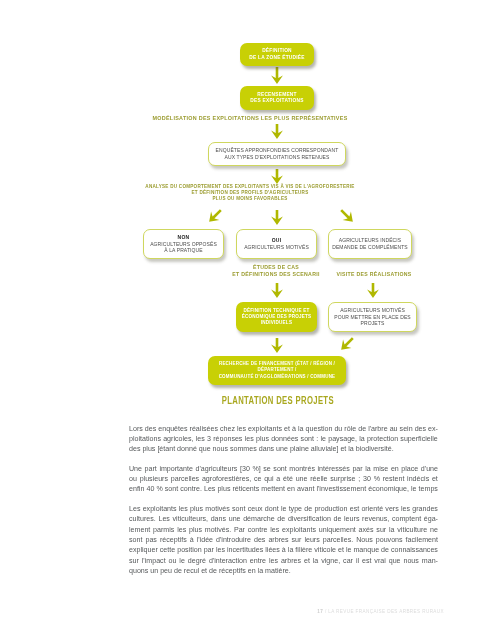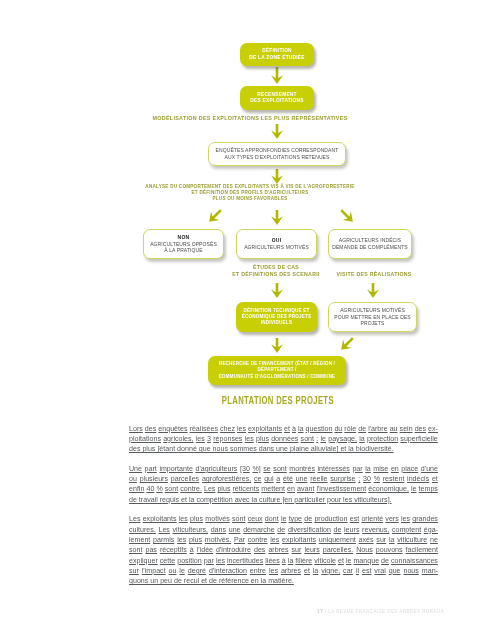--- a/index.html
+++ b/index.html
@@ -25,21 +25,21 @@
   svg.arrows{position:absolute;left:0;top:0;width:500px;height:400px;overflow:visible;}
 
   
   .secttitle{position:absolute;left:54px;top:394.6px;width:447px;text-align:center;
              color:#a9a820;font-weight:bold;letter-spacing:.45px;font-size:10px;
              line-height:11px;}
   .secttitle span{display:inline-block;transform:scaleX(.77);transform-origin:center;}
   .body{position:absolute;left:129px;top:423.6px;width:309px;color:#56595b;
         font-size:7.1px;line-height:10.3px;}
   .body p{margin:0 0 9.4px 0;}
-  .tline{display:flex;justify-content:space-between;white-space:pre;text-decoration:underline;}
+  .tline{display:flex;justify-content:space-between;white-space:pre;}
   .tline.last{display:block;}
   .folio{position:absolute;left:0;top:609px;width:444px;text-align:right;
          color:#dcdcdc;letter-spacing:.4px;white-space:nowrap;font-size:4.6px;}
   .folio b{color:#cdcdcd;}
 </style>
 </head>
 <body>
 
 <div class="page">
 
@@ -140,30 +140,29 @@
   <div class="body" id="bodytext">
       <p>
         <span class="tline"><span class="w">Lors</span><span class="w">des</span><span class="w">enquêtes</span><span class="w">réalisées</span><span class="w">chez</span><span class="w">les</span><span class="w">exploitants</span><span class="w">et</span><span class="w">à</span><span class="w">la</span><span class="w">question</span><span class="w">du</span><span class="w">rôle</span><span class="w">de</span><span class="w">l'arbre</span><span class="w">au</span><span class="w">sein</span><span class="w">des</span><span class="w">ex-</span></span>
         <span class="tline"><span class="w">ploitations</span><span class="w">agricoles,</span><span class="w">les</span><span class="w">3</span><span class="w">réponses</span><span class="w">les</span><span class="w">plus</span><span class="w">données</span><span class="w">sont</span><span class="w">:</span><span class="w">le</span><span class="w">paysage,</span><span class="w">la</span><span class="w">protection</span><span class="w">superficielle</span></span>
         <span class="tline last">des plus [étant donné que nous sommes dans une plaine alluviale] et la biodiversité.</span>
       </p>
       <p>
         <span class="tline"><span class="w">Une</span><span class="w">part</span><span class="w">importante</span><span class="w">d'agriculteurs</span><span class="w">[30</span><span class="w">%]</span><span class="w">se</span><span class="w">sont</span><span class="w">montrés</span><span class="w">intéressés</span><span class="w">par</span><span class="w">la</span><span class="w">mise</span><span class="w">en</span><span class="w">place</span><span class="w">d'une</span></span>
         <span class="tline"><span class="w">ou</span><span class="w">plusieurs</span><span class="w">parcelles</span><span class="w">agroforestières,</span><span class="w">ce</span><span class="w">qui</span><span class="w">a</span><span class="w">été</span><span class="w">une</span><span class="w">réelle</span><span class="w">surprise</span><span class="w">;</span><span class="w">30</span><span class="w">%</span><span class="w">restent</span><span class="w">indécis</span><span class="w">et</span></span>
         <span class="tline"><span class="w">enfin</span><span class="w">40</span><span class="w">%</span><span class="w">sont</span><span class="w">contre.</span><span class="w">Les</span><span class="w">plus</span><span class="w">réticents</span><span class="w">mettent</span><span class="w">en</span><span class="w">avant</span><span class="w">l'investissement</span><span class="w">économique,</span><span class="w">le</span><span class="w">temps</span></span>
-        <span class="tline last">de travail requis et la compétition avec la culture [en particulier pour les viticulteurs].</span>
       </p>
       <p>
         <span class="tline"><span class="w">Les</span><span class="w">exploitants</span><span class="w">les</span><span class="w">plus</span><span class="w">motivés</span><span class="w">sont</span><span class="w">ceux</span><span class="w">dont</span><span class="w">le</span><span class="w">type</span><span class="w">de</span><span class="w">production</span><span class="w">est</span><span class="w">orienté</span><span class="w">vers</span><span class="w">les</span><span class="w">grandes</span></span>
         <span class="tline"><span class="w">cultures.</span><span class="w">Les</span><span class="w">viticulteurs,</span><span class="w">dans</span><span class="w">une</span><span class="w">démarche</span><span class="w">de</span><span class="w">diversification</span><span class="w">de</span><span class="w">leurs</span><span class="w">revenus,</span><span class="w">comptent</span><span class="w">éga-</span></span>
         <span class="tline"><span class="w">lement</span><span class="w">parmis</span><span class="w">les</span><span class="w">plus</span><span class="w">motivés.</span><span class="w">Par</span><span class="w">contre</span><span class="w">les</span><span class="w">exploitants</span><span class="w">uniquement</span><span class="w">axés</span><span class="w">sur</span><span class="w">la</span><span class="w">viticulture</span><span class="w">ne</span></span>
         <span class="tline"><span class="w">sont</span><span class="w">pas</span><span class="w">réceptifs</span><span class="w">à</span><span class="w">l'idée</span><span class="w">d'introduire</span><span class="w">des</span><span class="w">arbres</span><span class="w">sur</span><span class="w">leurs</span><span class="w">parcelles.</span><span class="w">Nous</span><span class="w">pouvons</span><span class="w">facilement</span></span>
         <span class="tline"><span class="w">expliquer</span><span class="w">cette</span><span class="w">position</span><span class="w">par</span><span class="w">les</span><span class="w">incertitudes</span><span class="w">liées</span><span class="w">à</span><span class="w">la</span><span class="w">filière</span><span class="w">viticole</span><span class="w">et</span><span class="w">le</span><span class="w">manque</span><span class="w">de</span><span class="w">connaissances</span></span>
         <span class="tline"><span class="w">sur</span><span class="w">l'impact</span><span class="w">ou</span><span class="w">le</span><span class="w">degré</span><span class="w">d'interaction</span><span class="w">entre</span><span class="w">les</span><span class="w">arbres</span><span class="w">et</span><span class="w">la</span><span class="w">vigne,</span><span class="w">car</span><span class="w">il</span><span class="w">est</span><span class="w">vrai</span><span class="w">que</span><span class="w">nous</span><span class="w">man-</span></span>
-        <span class="tline last">quons un peu de recul et de référence en la matière.</span>
+        <span class="tline last">quons un peu de recul et de réceptifs en la matière.</span>
       </p>
     </div>
 
   <div class="folio">
     <b>17</b>
     <span>/</span>
     <span>LA REVUE FRANÇAISE DES ARBRES RURAUX</span>
   </div>
 </div>
 

